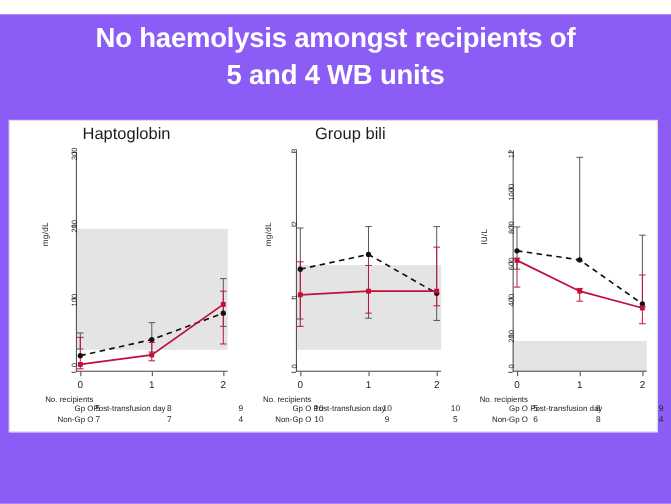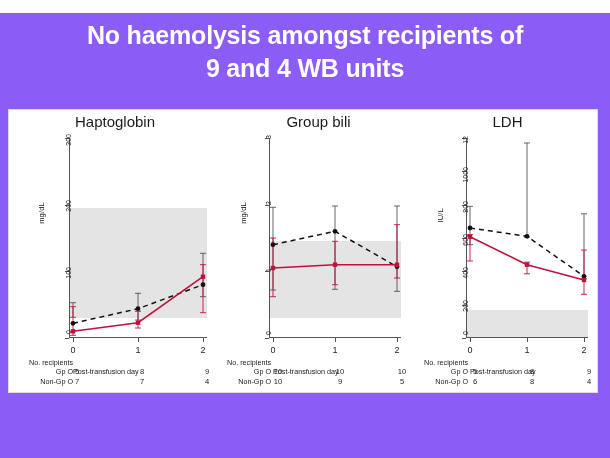--- a/index.html
+++ b/index.html
@@ -130,21 +130,21 @@
   .plotsvg {
     position: absolute;
     left: 0; top: 0;
     width: 100%; height: 200px;
     overflow: visible;
   }
 
   
   .counts {
     position: absolute;
-    left: 4px; width: 100%;
+    left: 16px; width: 100%;
     top: 248px;
     height: 34px;
     font-size: 7.2px;
     color: #1c1c1c;
     line-height: 9.4px;
   }
   .counts .rowlabels {
     position: absolute;
     text-align: right;
     white-space: nowrap;
@@ -212,21 +212,21 @@
   #legend-label-non { color: #EE2200; }
   #legend-label-gpo { color: #111111; }
 </style>
 </head>
 <body>
 
 <div id="slide">
 
   <div id="title">
     <span>No haemolysis amongst recipients of</span>
-    <span class="l2">9 and 4 WB units</span>
+    <span class="l2">5 and 4 WB units</span>
   </div>
 
   <div id="canvas">
 
     <div class="panel" id="panel-hapto">
       <div class="panel-title">Haptoglobin</div>
       <div class="axis-title-y">mg/dL</div>
       <div class="plot">
         <div class="refband" style="left:0; width:100%; top:70px; height:110px;"></div>
         <div class="axis-v"></div>
@@ -379,21 +379,20 @@
         <span class="count-val" style="left:53px;  top:9.4px;">10</span>
         <span class="count-val" style="left:115px; top:9.4px;">10</span>
         <span class="count-val" style="left:177px; top:9.4px;">10</span>
         <span class="count-val" style="left:53px;  top:18.8px;">10</span>
         <span class="count-val" style="left:115px; top:18.8px;">9</span>
         <span class="count-val" style="left:177px; top:18.8px;">5</span>
       </div>
     </div>
 
     <div class="panel" id="panel-ldh">
-      <div class="panel-title">LDH</div>
       <div class="axis-title-y">IU/L</div>
       <div class="plot">
         <div class="refband" style="left:0; width:100%; top:171.7px; height:28.3px;"></div>
         <div class="axis-v"></div>
         <div class="axis-h"></div>
 
         <div class="tick-y" style="top:0px;"></div>
         <div class="tick-y-label" style="top:-2px;">12</div>
         <div class="tick-y" style="top:33.3px;"></div>
         <div class="tick-y-label" style="top:29px;">1000</div>

